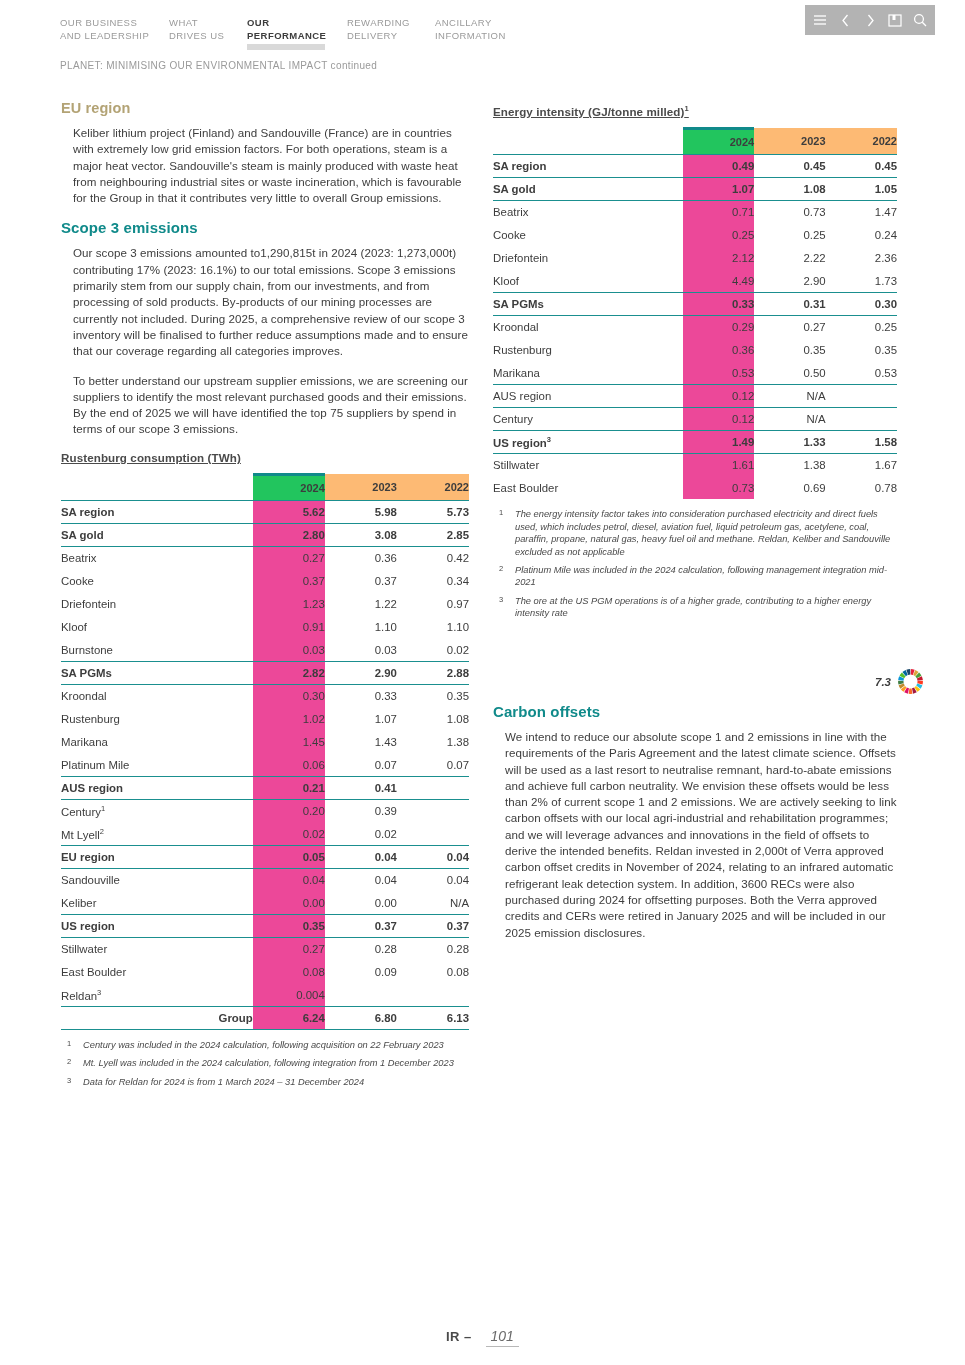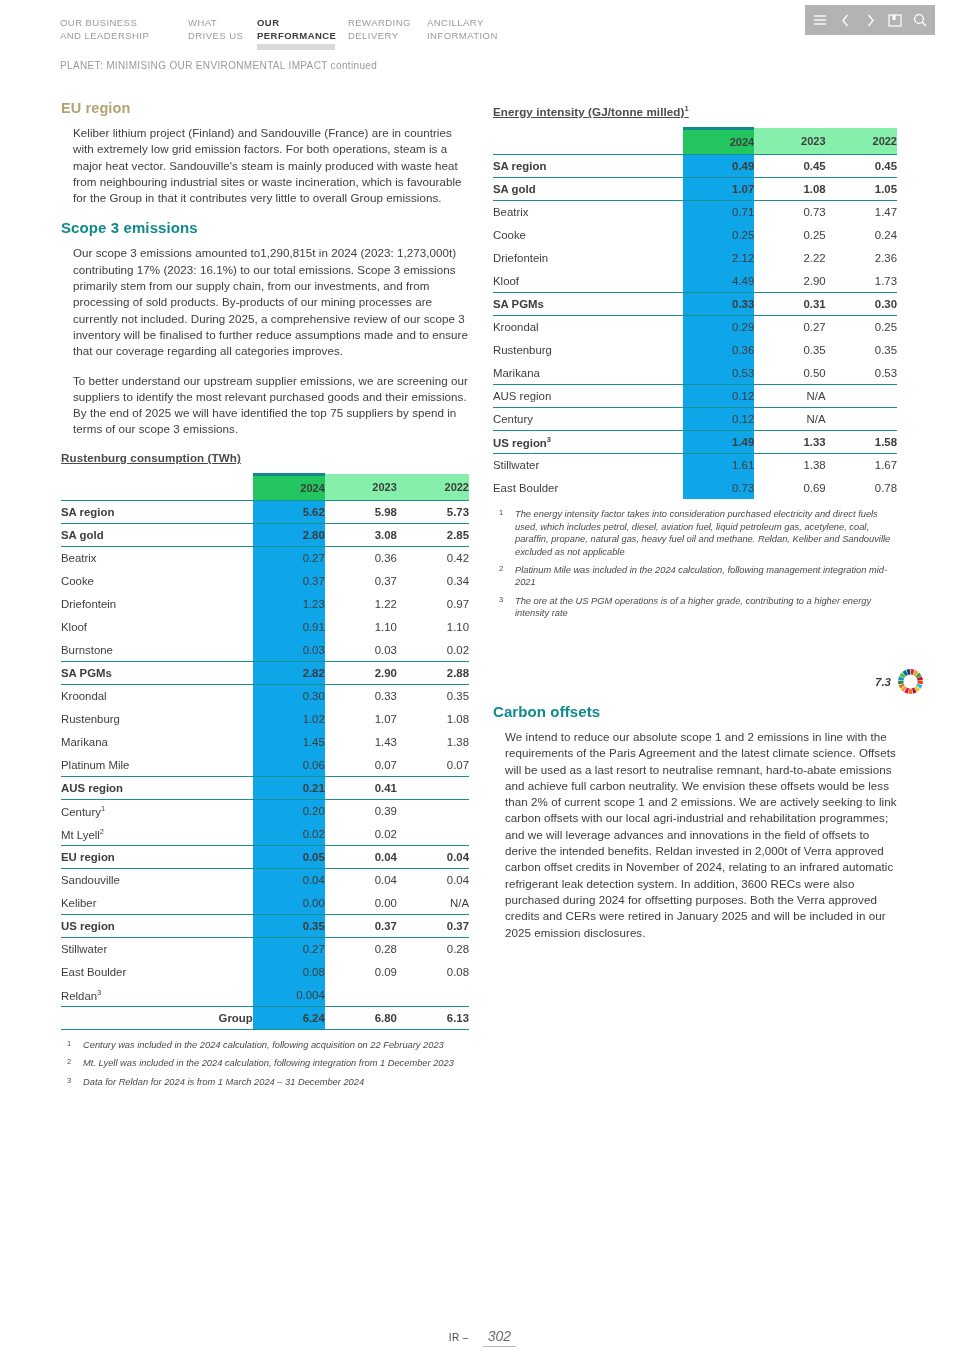--- a/index.html
+++ b/index.html
@@ -8,29 +8,29 @@
     width: 965px; height: 1365px;
     background: #ffffff;
     font-family: "Liberation Sans", sans-serif;
     color: #3d3d3d;
     position: relative;
     overflow: hidden;
   }
 
   
   .topbar { position:absolute; top:0; left:0; width:965px; height:52px; }
-  .nav { position:absolute; left:60px; top:16px; display:flex; gap:4px;justify-content:flex-end; }
+  .nav { position:absolute; left:60px; top:16px; display:flex; gap:13px;justify-content:flex-end; }
   .nav-item {
     font-size: 9.5px; line-height: 13px; letter-spacing: .45px;
     color: #9a9a9a; text-transform: uppercase; padding: 0 0 0 0;
     position: relative; padding-bottom: 10px;
   }
   .nav-item .l2 { display:block; }
   .nav-w1 { width: 96px; }
-  .nav-w2 { width: 65px; margin-left: 28px; }
+  .nav-w2 { width: 65px; }
   .nav-w3 { width: 87px; }
   .nav-w4 { width: 75px; }
   .nav-w5 { width: 90px; }
   .nav-item.active { color:#3d3d3d; font-weight:bold; }
   .nav-item.active .underline {
     position:absolute; left:0; bottom:2px; width:78px; height:6px;
     background:#d9d9d9;
   }
 
   .subhead {
@@ -77,26 +77,26 @@
   .c-y1  { width: 17.66%; }
   .c-y2  { width: 17.66%; }
   .c-y3  { width: 17.68%; }
 
   .hdr th {
     height: 26px; font-size: 11px; font-weight:bold; color:#3d3d3d;
     text-align:right; padding-right:9px; vertical-align:middle;
   }
   .hdr th.blank { background:transparent; }
   .hdr th.y1 { background:#22c55e; border-top:3px solid #108a8a; }
-  .hdr th.y2, .hdr th.y3 { background:#86efac; }
+  .hdr th.y2, .hdr th.y3 { background:#fdba74; }
 
   tbody tr td { font-size: 11.4px; height:23px; vertical-align:middle; color:#3d3d3d; }
   td.nm { text-align:left; padding-left:2px; }
   td.vl { text-align:right; padding-right:9px; }
-  td.sh { background:#0ea5e9; }
+  td.sh { background:#ec4899; }
 
   tr.bold td { font-weight:bold;margin-top:32px; }
   tr.tline td { border-top:1.6px solid #1a8f8f; }
   tr.bline td { border-bottom:1.6px solid #1a8f8f;text-align:right; }
   td sup { font-size:7.5px; vertical-align: super; }
 
   
   ol.fn { list-style:none; margin:9px 0 0 0; padding:0; }
   ol.fn li {
     font-size: 9.3px; line-height: 12.4px; font-style: italic;
@@ -106,21 +106,21 @@
     position:absolute; left:6px; top:-1px; font-size:7.5px; font-style:normal;
   }
 
   
   .sdg-wrap { position:absolute; left:875px; top:668px; display:flex; align-items:center; gap:6px;font-style:italic; }
   .sdg-num { font-size:11.5px; font-weight:bold; color:#3d3d3d; }
   .sdg-wheel { width:27px; height:27px; }
 
   
   .footer { position:absolute; left:0; bottom:18px; width:965px; text-align:center; }
-  .footer .ir { font-size:10px; font-weight:normal; color:#4a4a4a; letter-spacing:.4px;text-align:right; }
+  .footer .ir { font-size:13px; font-weight:bold; color:#4a4a4a; letter-spacing:.4px;text-align:right; }
   .footer .pg {
     display:inline-block; margin-left:14px; font-size:14px; font-style:italic;
     color:#6a6a6a; border-bottom:1.5px solid #b8b8b8; padding:0 5px 2px 5px;
   }
 </style>
 </head>
 <body>
 
 <div class="topbar">
   <div class="nav">
@@ -506,14 +506,14 @@
       </svg>
   </span>
 </div>
 
 <div style="position:absolute; left:493px; top:703px; width:404px;">
   <h2 class="teal">Carbon offsets</h2>
   <p class="body">We intend to reduce our absolute scope 1 and 2 emissions in line with the requirements of the Paris Agreement and the latest climate science. Offsets will be used as a last resort to neutralise remnant, hard-to-abate emissions and achieve full carbon neutrality. We envision these offsets would be less than 2% of current scope 1 and 2 emissions. We are actively seeking to link carbon offsets with our local agri-industrial and rehabilitation programmes; and we will leverage advances and innovations in the field of offsets to derive the intended benefits. Reldan invested in 2,000t of Verra approved carbon offset credits in November of 2024, relating to an infrared automatic refrigerant leak detection system. In addition, 3600 RECs were also purchased during 2024 for offsetting purposes. Both the Verra approved credits and CERs were retired in January 2025 and will be included in our 2025 emission disclosures.</p>
 </div>
 
 <div class="footer">
-  <span class="ir">IR –</span><span class="pg">302</span>
+  <span class="ir">IR –</span><span class="pg">101</span>
 </div>
 
 </body></html>

